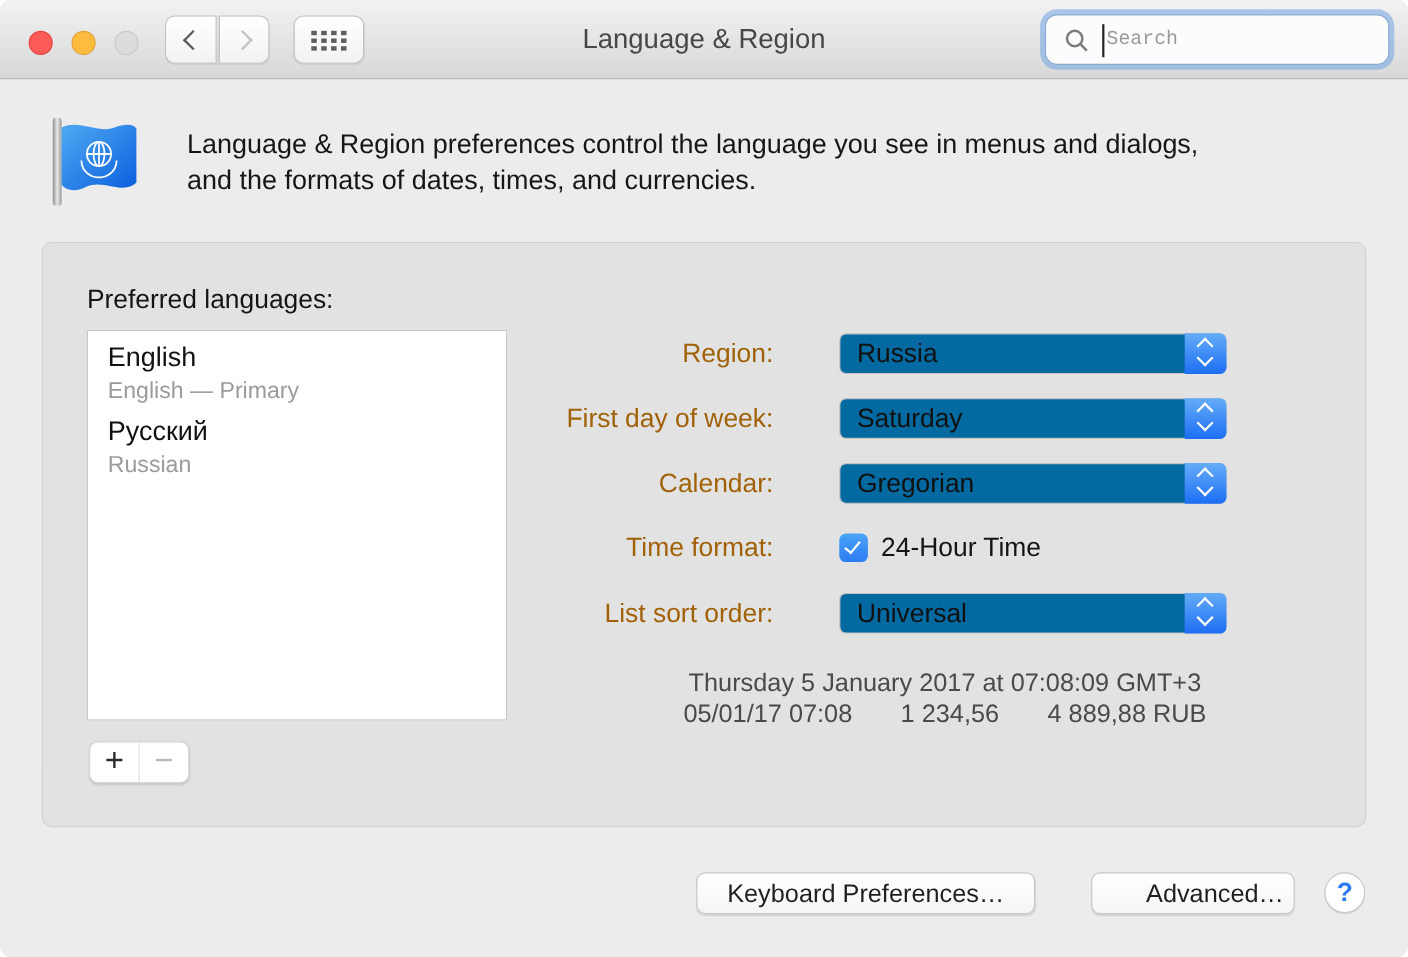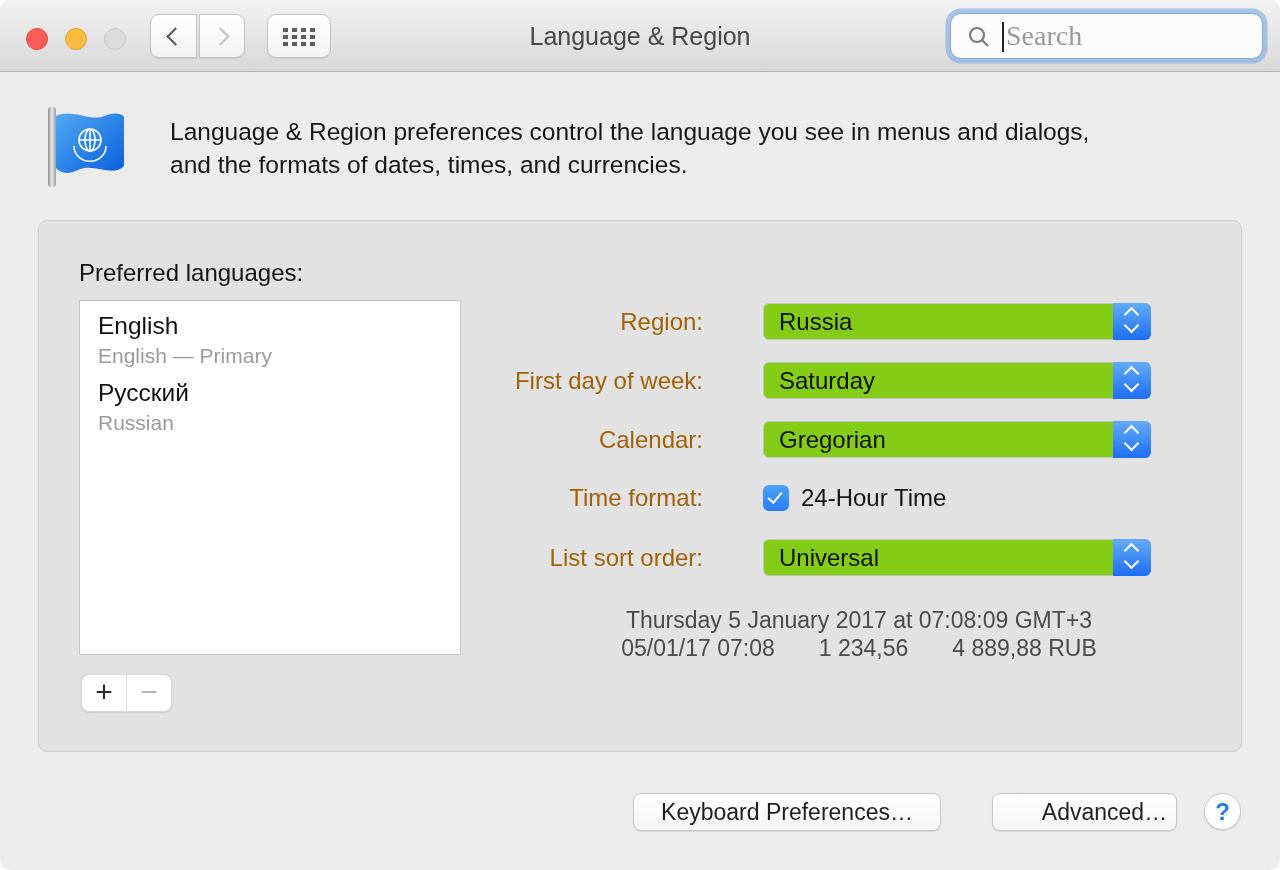--- a/index.html
+++ b/index.html
@@ -28,21 +28,21 @@
 
   .win-title { position:absolute; left:0; right:0; top:0; height:72px; line-height:72px;
     text-align:center; font-size:25px; font-weight:500; color:#474747; }
 
   .search-field { position:absolute; left:950px; top:13px; width:313px; height:46px;
     background:#fcfcfc; border:1px solid #88abd3; border-radius:11px;
     box-shadow:0 0 0 4.5px rgba(121,169,226,.6); }
   .search-field svg { position:absolute; left:16px; top:11px; }
   .caret { position:absolute; left:51px; top:8px; width:2px; height:30px; background:#222; }
   .search-input { position:absolute; left:55px; top:0; width:245px; height:44px; border:none; outline:none;
-    background:transparent; font-size:28px; color:#222; font-family:Liberation Serif, serif; }
+    background:transparent; font-size:18px; color:#222; font-family:Liberation Mono, monospace; }
   .search-input::placeholder { color:#9a9a9a; }
 
   
   .flag { position:absolute; left:42px; top:104px; }
   .desc { position:absolute; left:170px; top:115px; font-size:24.5px; color:#161616; line-height:33px; }
 
   
   .panel { position:absolute; left:38px; top:220px; width:1204px; height:532px;
     background:#e2e2e2; border:1px solid #d0d0d0; border-radius:9px; }
 
@@ -57,22 +57,22 @@
   .addremove { position:absolute; left:42px; top:453px; width:91px; height:38px;
     background:#fff; border:1px solid #d6d6d6; border-radius:8px;
     box-shadow:0 1px 2px rgba(0,0,0,.12); display:flex; }
   .seg { flex:1; text-align:center; font-size:30px; line-height:34px; font-weight:300; }
   .seg-add { color:#2b2b2b; border-right:1px solid #dedede; }
   .seg-remove { color:#b8b8b8; }
 
   
   .frow { position:absolute; height:37px; }
   .flabel { position:absolute; right:540px; top:0; line-height:37px; font-size:24px; color:#a16207; white-space:nowrap;text-align:center; }
-  .popup { position:absolute; left:724px; top:0; width:388px; height:37px;
-    background:#84cc16; border:1px solid #c3c3c3; border-radius:6px;
+  .popup { position:absolute; left:724px; top:0; width:352px; height:37px;
+    background:#0369a1; border:1px solid #c3c3c3; border-radius:6px;
     font-size:24px; color:#111; line-height:35px; padding-left:15px; }
   .popcap { position:absolute; right:-1px; top:-1px; width:38px; height:37px;
     background:linear-gradient(#64acf8,#1d6ef4); border-radius:0 6px 6px 0; }
   .pchev { position:absolute; left:13px; width:11px; height:11px; border:0 solid #fff; }
   .pchev-up   { top:6px;  border-top-width:2.5px;  border-left-width:2.5px;  transform:rotate(45deg); }
   .pchev-down { top:17px; border-bottom-width:2.5px; border-right-width:2.5px; transform:rotate(45deg); }
 
   .row-region   { left:0; top:82px;  width:1204px; }
   .row-week     { left:0; top:141px; width:1204px; }
   .row-calendar { left:0; top:200px; width:1204px; }

